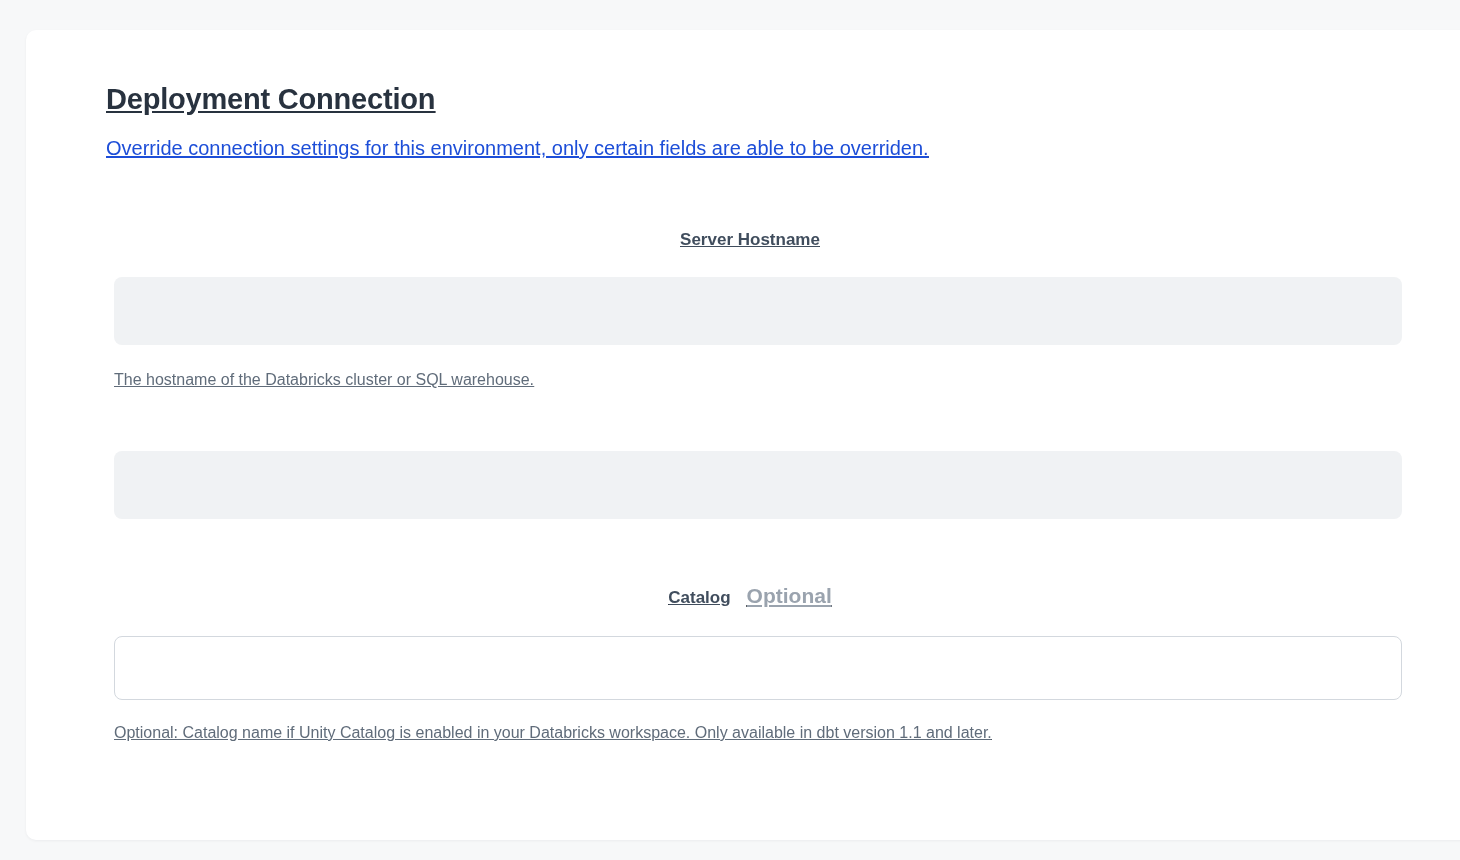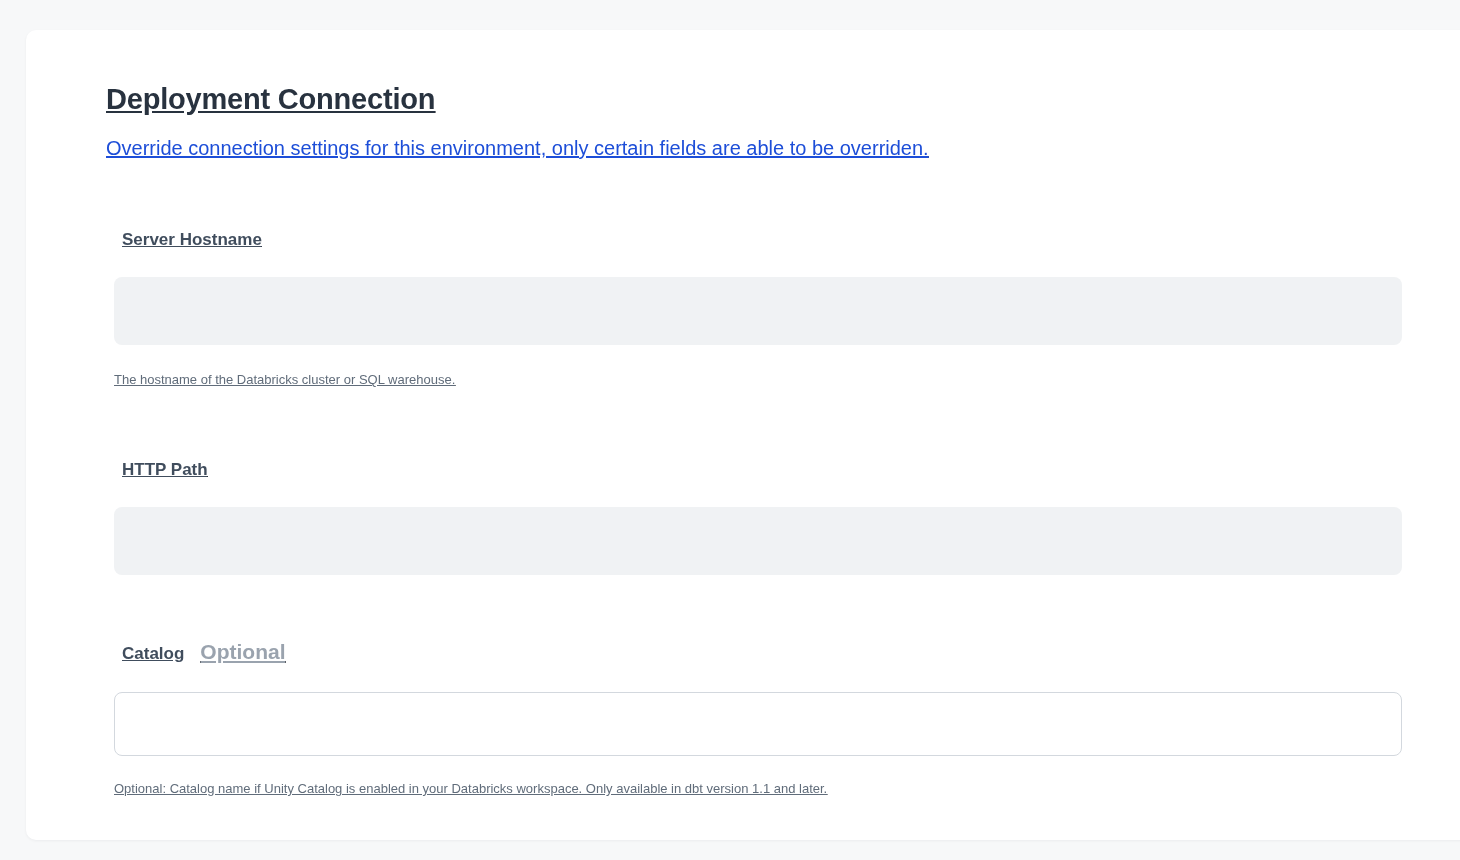--- a/index.html
+++ b/index.html
@@ -32,21 +32,21 @@
     line-height: 26px;
   }
   .field-group {
     width: 1288px;
     margin-top: 58px;
   }
   .field-group.first { margin-top: 60px; }
   .label-row {
     display: flex;
     align-items: baseline;
-    justify-content: flex-start;
+    justify-content: center;
   }
   .field-label {
     font-size: 17px;
     font-weight: 700;
     color: #404d5d;
     line-height: 22px;
   }
   .optional-tag {
     font-size: 21px;
     font-weight: 700;
@@ -69,21 +69,21 @@
     background: #f0f2f4;
     border: none;
   }
   .text-input.enabled {
     height: 64px;
     background: #ffffff;
     border: 1px solid #d3d8de;
   }
   .helper-text {
     margin-top: 22px;
-    font-size: 13px;
+    font-size: 16px;
     color: #606c7a;
     line-height: 26px;
   }
   .field-group.catalog .text-input { margin-top: 19px; }
   .field-group.catalog .helper-text { margin-top: 20px; }
 </style>
 </head>
 <body>
 
 <div class="card">
@@ -93,23 +93,20 @@
 
   <div class="field-group first">
     <div class="label-row">
       <span class="field-label">Server Hostname</span>
     </div>
     <input class="text-input disabled" type="text" disabled="" value="" style="">
     <p class="helper-text">The hostname of the Databricks cluster or SQL warehouse.</p>
   </div>
 
   <div class="field-group">
-    <div class="label-row">
-      <span class="field-label">HTTP Path</span>
-    </div>
     <input class="text-input disabled" type="text" disabled="" value="" style="">
   </div>
 
   <div class="field-group catalog">
     <div class="label-row">
       <span class="field-label">Catalog</span>
       <span class="optional-tag">Optional</span>
     </div>
     <input class="text-input enabled" type="text" value="" style="">
     <p class="helper-text">Optional: Catalog name if Unity Catalog is enabled in your Databricks workspace. Only available in dbt version 1.1 and later.</p>

